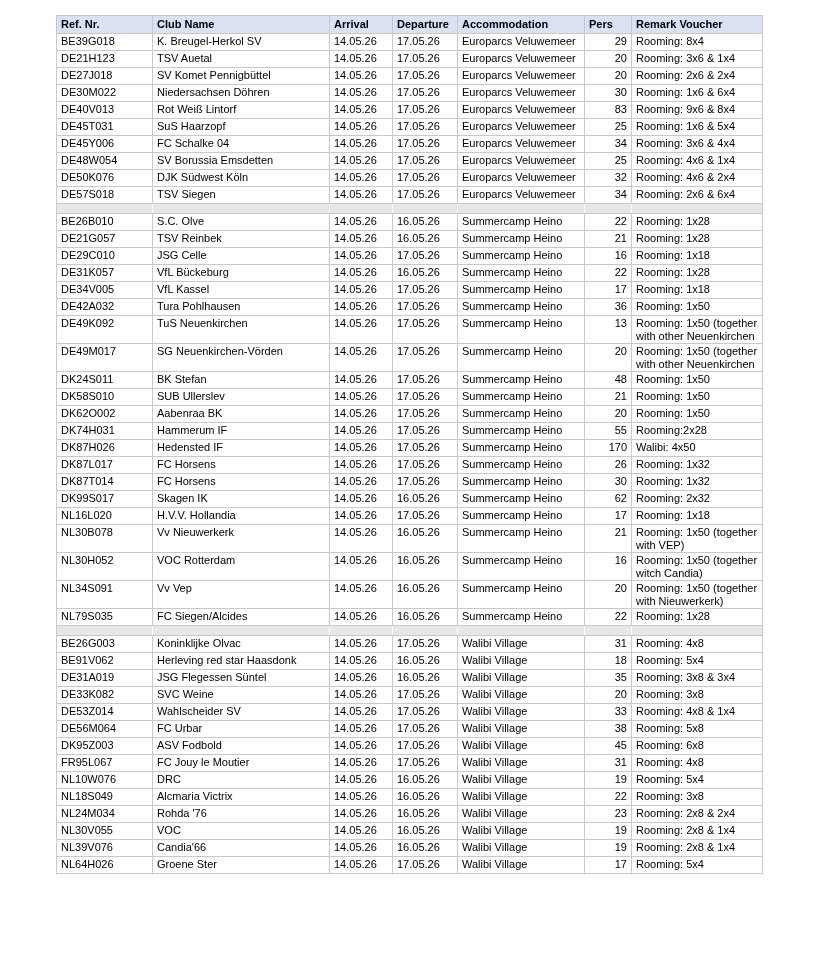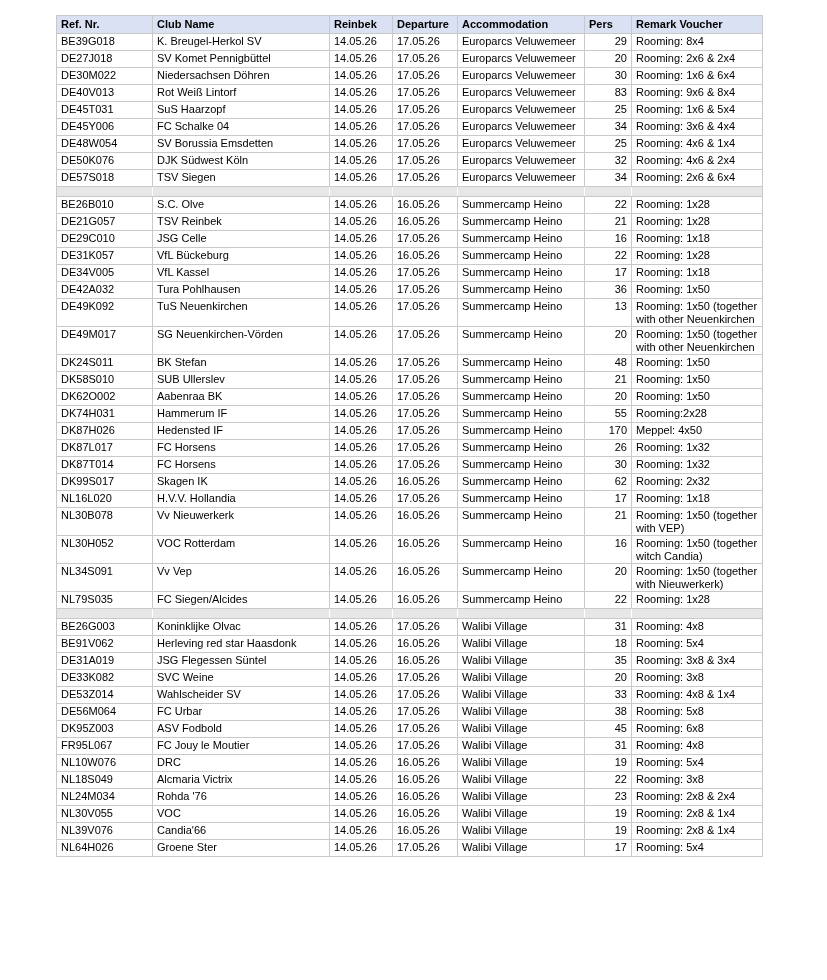--- a/index.html
+++ b/index.html
@@ -65,38 +65,47 @@
       <col style="width:63px">
       <col style="width:65px">
       <col style="width:127px">
       <col style="width:47px">
       <col style="width:131px">
     </colgroup>
     <thead>
         <tr>
           <th>Ref. Nr.</th>
           <th>Club Name</th>
-          <th>Reinbek</th>
+          <th>Arrival</th>
           <th>Departure</th>
           <th>Accommodation</th>
           <th>Pers</th>
           <th>Remark Voucher</th>
         </tr>
       </thead>
     <tbody>
         <tr>
           <td class="col-ref">BE39G018</td>
           <td class="col-club">K. Breugel-Herkol SV</td>
           <td class="col-arrival">14.05.26</td>
           <td class="col-departure">17.05.26</td>
           <td class="col-accommodation">Europarcs Veluwemeer</td>
           <td class="col-pers">29</td>
           <td class="col-remark">Rooming: 8x4</td>
         </tr>
         <tr>
+          <td class="col-ref">DE21H123</td>
+          <td class="col-club">TSV Auetal</td>
+          <td class="col-arrival">14.05.26</td>
+          <td class="col-departure">17.05.26</td>
+          <td class="col-accommodation">Europarcs Veluwemeer</td>
+          <td class="col-pers">20</td>
+          <td class="col-remark">Rooming: 3x6 &amp; 1x4</td>
+        </tr>
+        <tr>
           <td class="col-ref">DE27J018</td>
           <td class="col-club">SV Komet Pennigbüttel</td>
           <td class="col-arrival">14.05.26</td>
           <td class="col-departure">17.05.26</td>
           <td class="col-accommodation">Europarcs Veluwemeer</td>
           <td class="col-pers">20</td>
           <td class="col-remark">Rooming: 2x6 &amp; 2x4</td>
         </tr>
         <tr>
           <td class="col-ref">DE30M022</td>
@@ -278,21 +287,21 @@
           <td class="col-pers">55</td>
           <td class="col-remark">Rooming:2x28</td>
         </tr>
         <tr>
           <td class="col-ref">DK87H026</td>
           <td class="col-club">Hedensted IF</td>
           <td class="col-arrival">14.05.26</td>
           <td class="col-departure">17.05.26</td>
           <td class="col-accommodation">Summercamp Heino</td>
           <td class="col-pers">170</td>
-          <td class="col-remark">Meppel: 4x50</td>
+          <td class="col-remark">Walibi: 4x50</td>
         </tr>
         <tr>
           <td class="col-ref">DK87L017</td>
           <td class="col-club">FC Horsens</td>
           <td class="col-arrival">14.05.26</td>
           <td class="col-departure">17.05.26</td>
           <td class="col-accommodation">Summercamp Heino</td>
           <td class="col-pers">26</td>
           <td class="col-remark">Rooming: 1x32</td>
         </tr>

